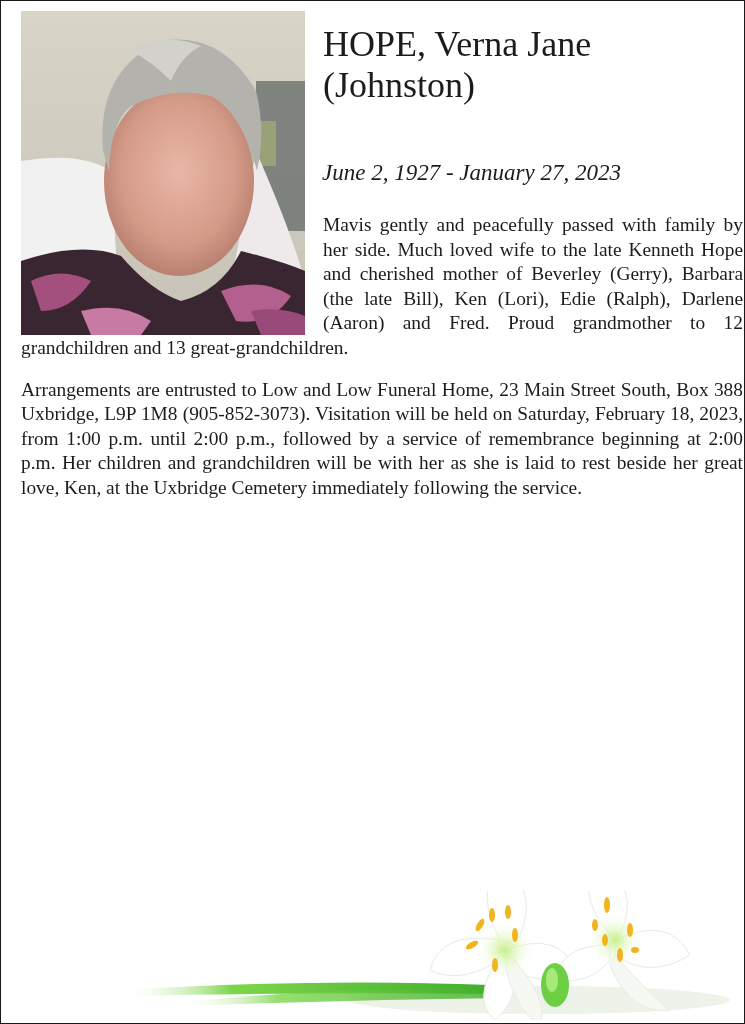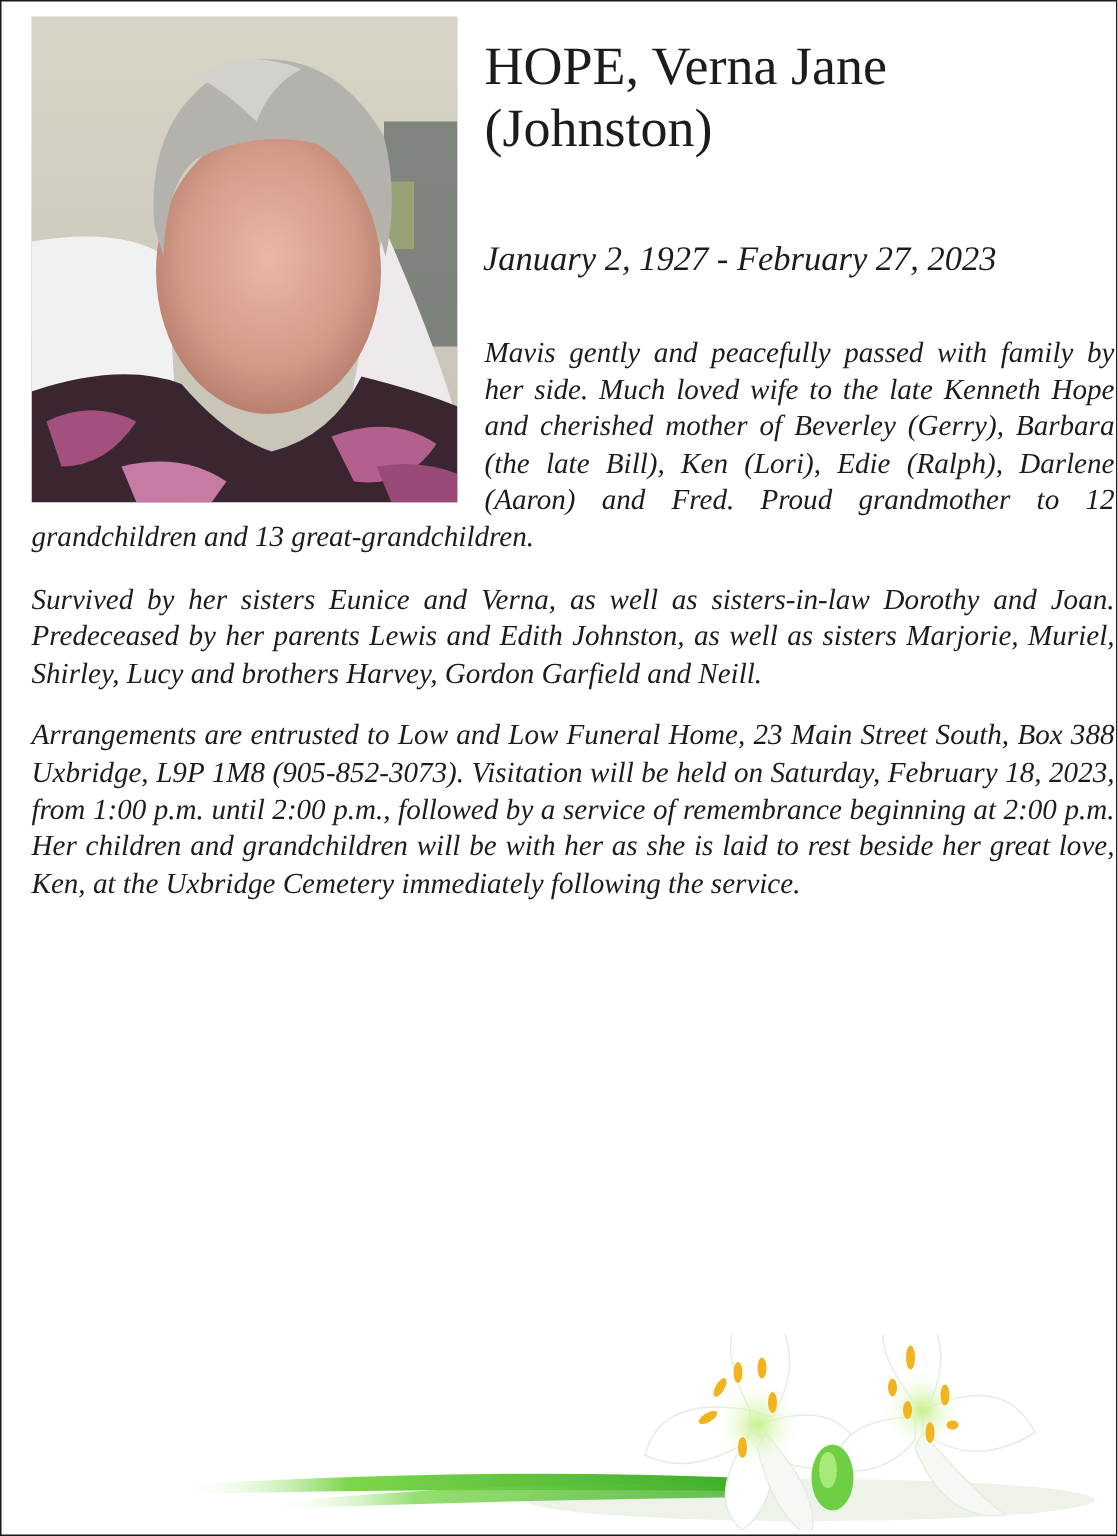--- a/index.html
+++ b/index.html
@@ -17,22 +17,22 @@
   .photo svg { display: block; }
   .title {
     position: absolute; left: 323px; top: 24px; width: 410px;
     font-size: 36px; line-height: 41px; font-weight: normal; margin: 0;
   }
   .dates {
     position: absolute; left: 322px; top: 158px; width: 420px;
     font-size: 23px; font-style: italic; line-height: 30px;
   }
   .body-text {
-    position: absolute; left: 21px; top: 224px; width: 722px;
-    font-size: 19.4px; line-height: 24.6px; font-style: italic;
+    position: absolute; left: 21px; top: 213px; width: 722px;
+    font-size: 19.4px; line-height: 24.6px;
   }
   .para { margin: 0 0 17px 0; text-align: justify; }
   .para.first { text-indent: 0; }
   .float-spacer { float: left; width: 302px; height: 110px; }
   .flowers {
     position: absolute; left: 120px; top: 890px; width: 610px; height: 130px;
   }
 </style>
 </head>
 <body>
@@ -66,26 +66,25 @@
     <path d="M60 300 Q100 290 130 310 L120 324 L70 324 Z" fill="#c77aa3"></path>
     <path d="M230 300 Q260 295 284 305 L284 324 L240 324 Z" fill="#9a4a78"></path>
   </svg>
 </div>
 
 <h1 class="title text">
   <span>HOPE, Verna Jane</span><br>
   <span>(Johnston)</span>
 </h1>
 
-<div class="dates text">January 2, 1927 - February 27, 2023</div>
+<div class="dates text">June 2, 1927 - January 27, 2023</div>
 
 <div class="body-text text">
   <div class="float-spacer"></div>
   <p class="para first">Mavis gently and peacefully passed with family by her side. Much loved wife to the late Kenneth Hope and cherished mother of Beverley (Gerry), Barbara (the late Bill), Ken (Lori), Edie (Ralph), Darlene (Aaron) and Fred. Proud grandmother to 12 grandchildren and 13 great-grandchildren.</p>
-  <p class="para">Survived by her sisters Eunice and Verna, as well as sisters-in-law Dorothy and Joan. Predeceased by her parents Lewis and Edith Johnston, as well as sisters Marjorie, Muriel, Shirley, Lucy and brothers Harvey, Gordon Garfield and Neill.</p>
   <p class="para">Arrangements are entrusted to Low and Low Funeral Home, 23 Main Street South, Box 388 Uxbridge, L9P 1M8 (905-852-3073). Visitation will be held on Saturday, February 18, 2023, from 1:00 p.m. until 2:00 p.m., followed by a service of remembrance beginning at 2:00 p.m. Her children and grandchildren will be with her as she is laid to rest beside her great love, Ken, at the Uxbridge Cemetery immediately following the service.</p>
 </div>
 
 <div class="flowers">
   <svg width="610" height="130" viewBox="0 0 610 130">
     <defs>
       <radialGradient id="center" cx="50%" cy="50%" r="50%">
         <stop offset="0" stop-color="#c6f08a"></stop>
         <stop offset="1" stop-color="#ffffff" stop-opacity="0"></stop>
       </radialGradient>

